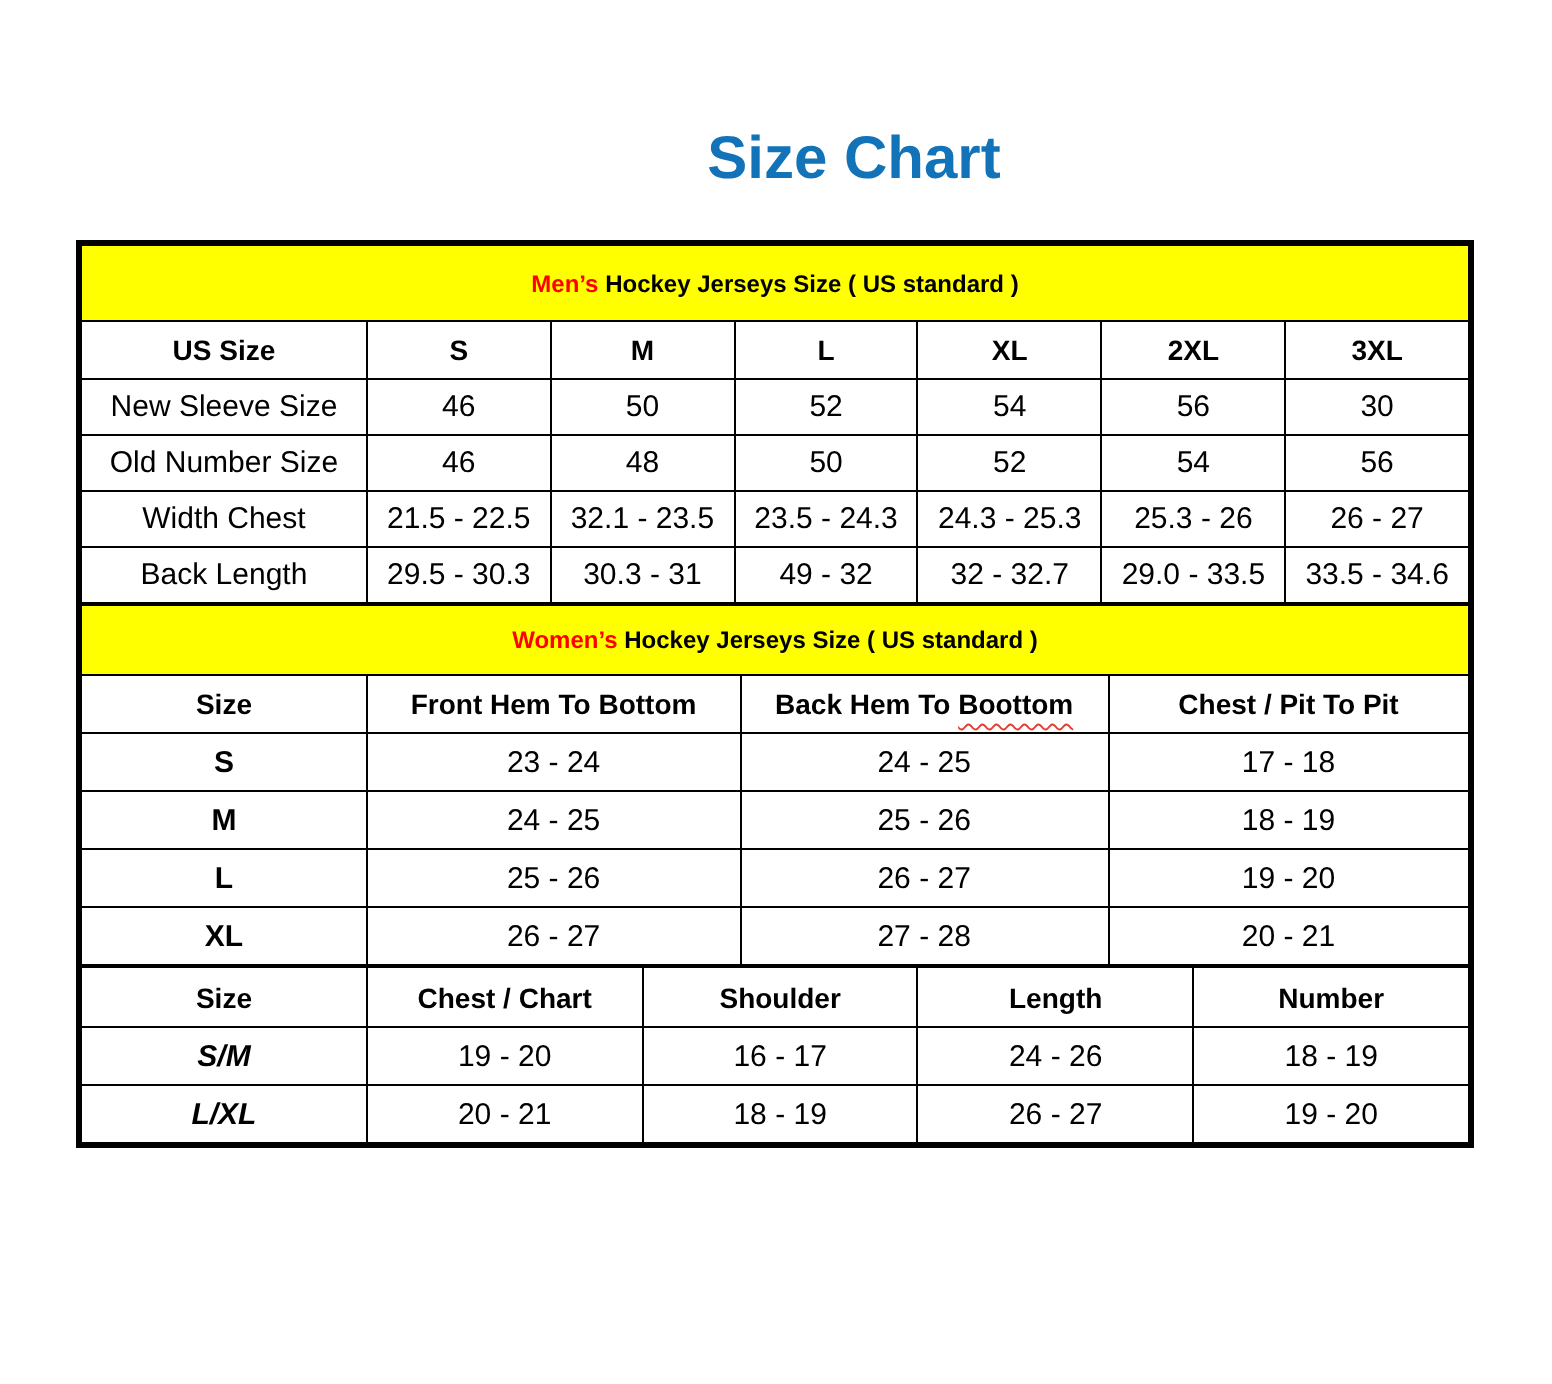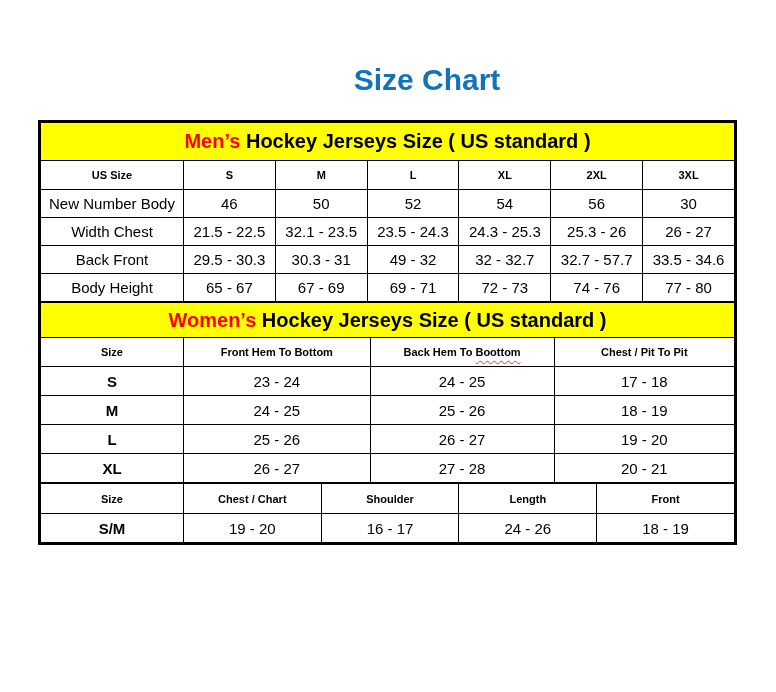--- a/index.html
+++ b/index.html
@@ -43,48 +43,48 @@
   .size-table th, .size-table td {
     border: 1px solid #000000;
     text-align: center;
     vertical-align: middle;
     padding: 0 2px;
     overflow: hidden;
     white-space: nowrap;
   }
   tr.band th {
     background: #FFFF00;
-    font-size: 20px;
+    font-size: 12px;
     font-weight: bold;
     height: 36px;
   }
   tr.band .hl { color: #FF0000; }
   tr.head th {
     font-weight: bold;
-    font-size: 11px;
+    font-size: 14px;
     height: 28px;
     background: #ffffff;
   }
   .size-table td {
     font-size: 15px;
     font-weight: normal;
     height: 27px;
     background: #ffffff;
   }
   
   .mens tr.band th   { height: 37px; }
   .womens tr.band th { height: 34px; margin-top: 24px; }
   .womens td         { height: 28px; }
   .youth tr.band th  { height: 27px; }
   .youth tr.head th  { height: 29px; }
   .youth td          { height: 28px; }
   
   .mens td.rlabel   { font-weight: normal; }
   .womens td.rlabel { font-weight: bold; }
-  .youth td.rlabel  { font-weight: bold; }
+  .youth td.rlabel  { font-weight: bold; font-style: italic; }
   
   .squiggle {
     text-decoration: underline;
     text-decoration-style: wavy;
     text-decoration-color: #E03C31;
     text-decoration-thickness: 1px;
     text-underline-offset: 4px;
     text-align: right;
   }
 </style>
@@ -112,54 +112,54 @@
     <tr class="head">
       <th>US Size</th>
       <th>S</th>
       <th>M</th>
       <th>L</th>
       <th>XL</th>
       <th>2XL</th>
       <th>3XL</th>
     </tr>
     <tr>
-      <td class="rlabel">New Number Body</td>
+      <td class="rlabel">New Sleeve Size</td>
       <td>46</td>
       <td>50</td>
       <td>52</td>
       <td>54</td>
       <td>56</td>
       <td>30</td>
     </tr>
     <tr>
+      <td class="rlabel">Old Number Size</td>
+      <td>46</td>
+      <td>48</td>
+      <td>50</td>
+      <td>52</td>
+      <td>54</td>
+      <td>56</td>
+    </tr>
+    <tr>
       <td class="rlabel">Width Chest</td>
       <td>21.5 - 22.5</td>
       <td>32.1 - 23.5</td>
       <td>23.5 - 24.3</td>
       <td>24.3 - 25.3</td>
       <td>25.3 - 26</td>
       <td>26 - 27</td>
     </tr>
     <tr>
-      <td class="rlabel">Back Front</td>
+      <td class="rlabel">Back Length</td>
       <td>29.5 - 30.3</td>
       <td>30.3 - 31</td>
       <td>49 - 32</td>
       <td>32 - 32.7</td>
-      <td>32.7 - 57.7</td>
+      <td>29.0 - 33.5</td>
       <td>33.5 - 34.6</td>
-    </tr>
-    <tr>
-      <td class="rlabel">Body Height</td>
-      <td>65 - 67</td>
-      <td>67 - 69</td>
-      <td>69 - 71</td>
-      <td>72 - 73</td>
-      <td>74 - 76</td>
-      <td>77 - 80</td>
     </tr>
   </tbody>
     </table>
 
   <table class="size-table womens">
     <colgroup>
       <col style="width:20.6%">
       <col style="width:26.9%">
         <col style="width:26.5%">
         <col style="width:26.0%">
@@ -208,25 +208,32 @@
         <col style="width:19.85%">
         <col style="width:19.85%">
         <col style="width:19.85%">
     </colgroup>
     <tbody>
     <tr class="head">
       <th>Size</th>
       <th>Chest / Chart</th>
       <th>Shoulder</th>
       <th>Length</th>
-      <th>Front</th>
+      <th>Number</th>
     </tr>
     <tr>
       <td class="rlabel">S/M</td>
       <td>19 - 20</td>
       <td>16 - 17</td>
       <td>24 - 26</td>
       <td>18 - 19</td>
     </tr>
+    <tr>
+      <td class="rlabel">L/XL</td>
+      <td>20 - 21</td>
+      <td>18 - 19</td>
+      <td>26 - 27</td>
+      <td>19 - 20</td>
+    </tr>
   </tbody>
     </table>
 
 </div>
 
 </body></html>

